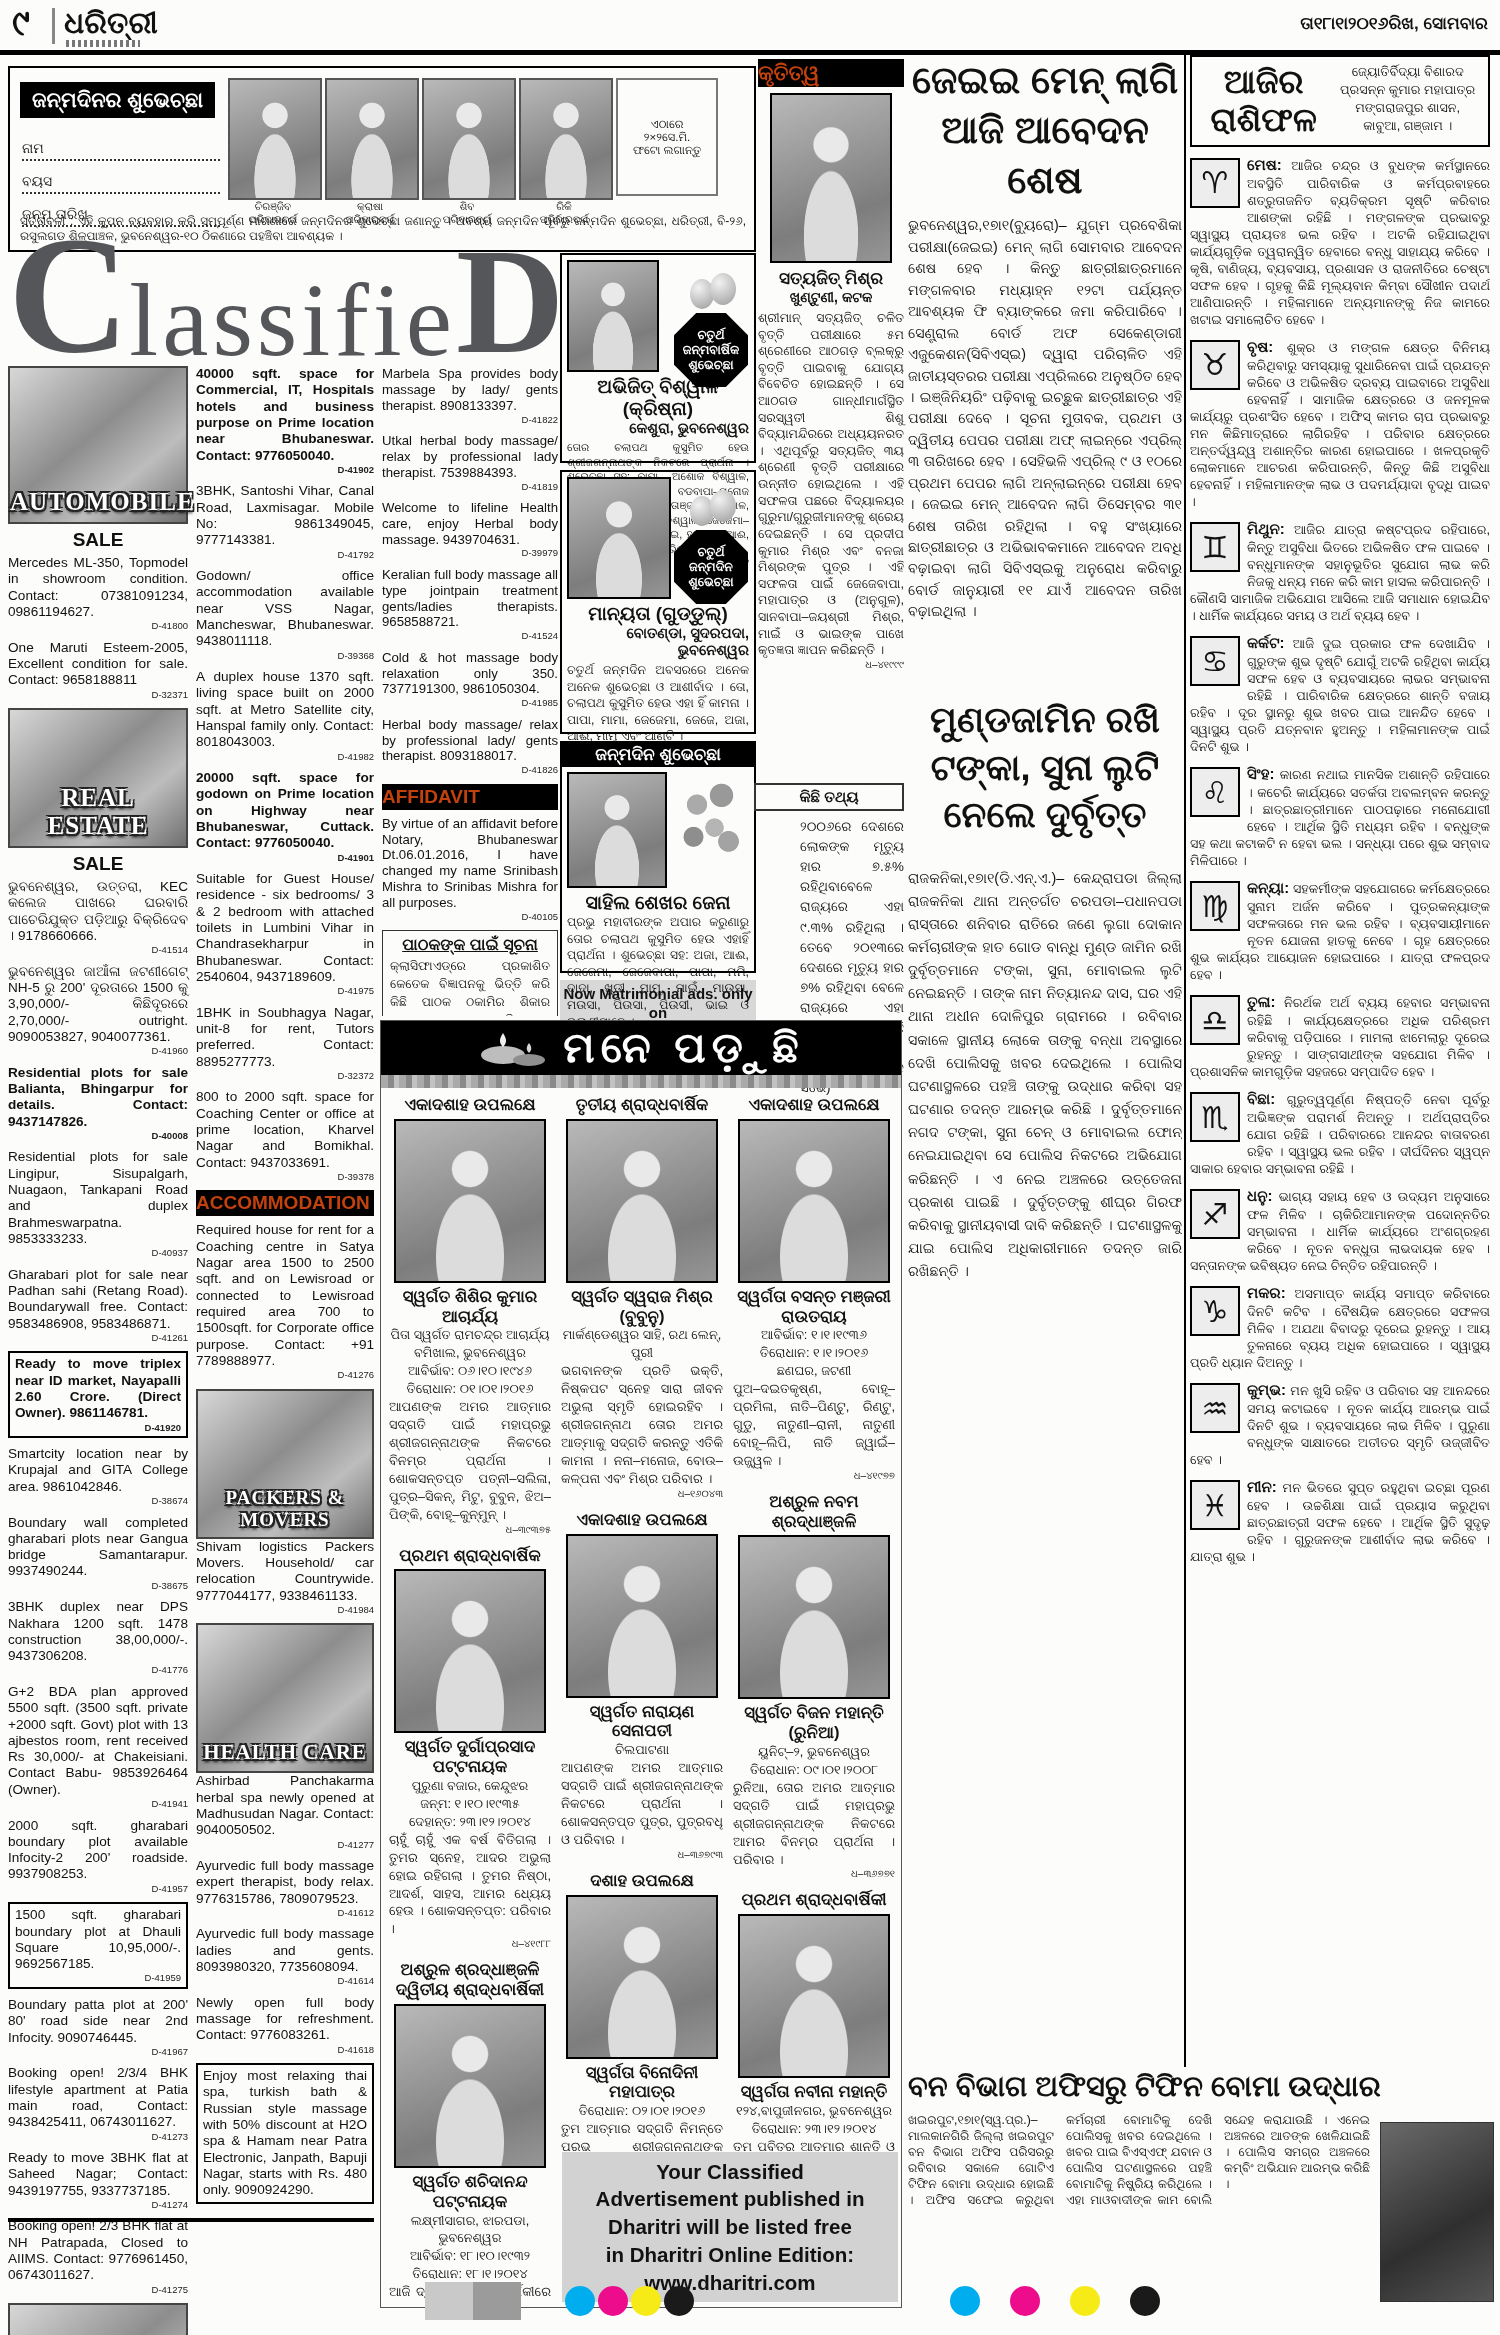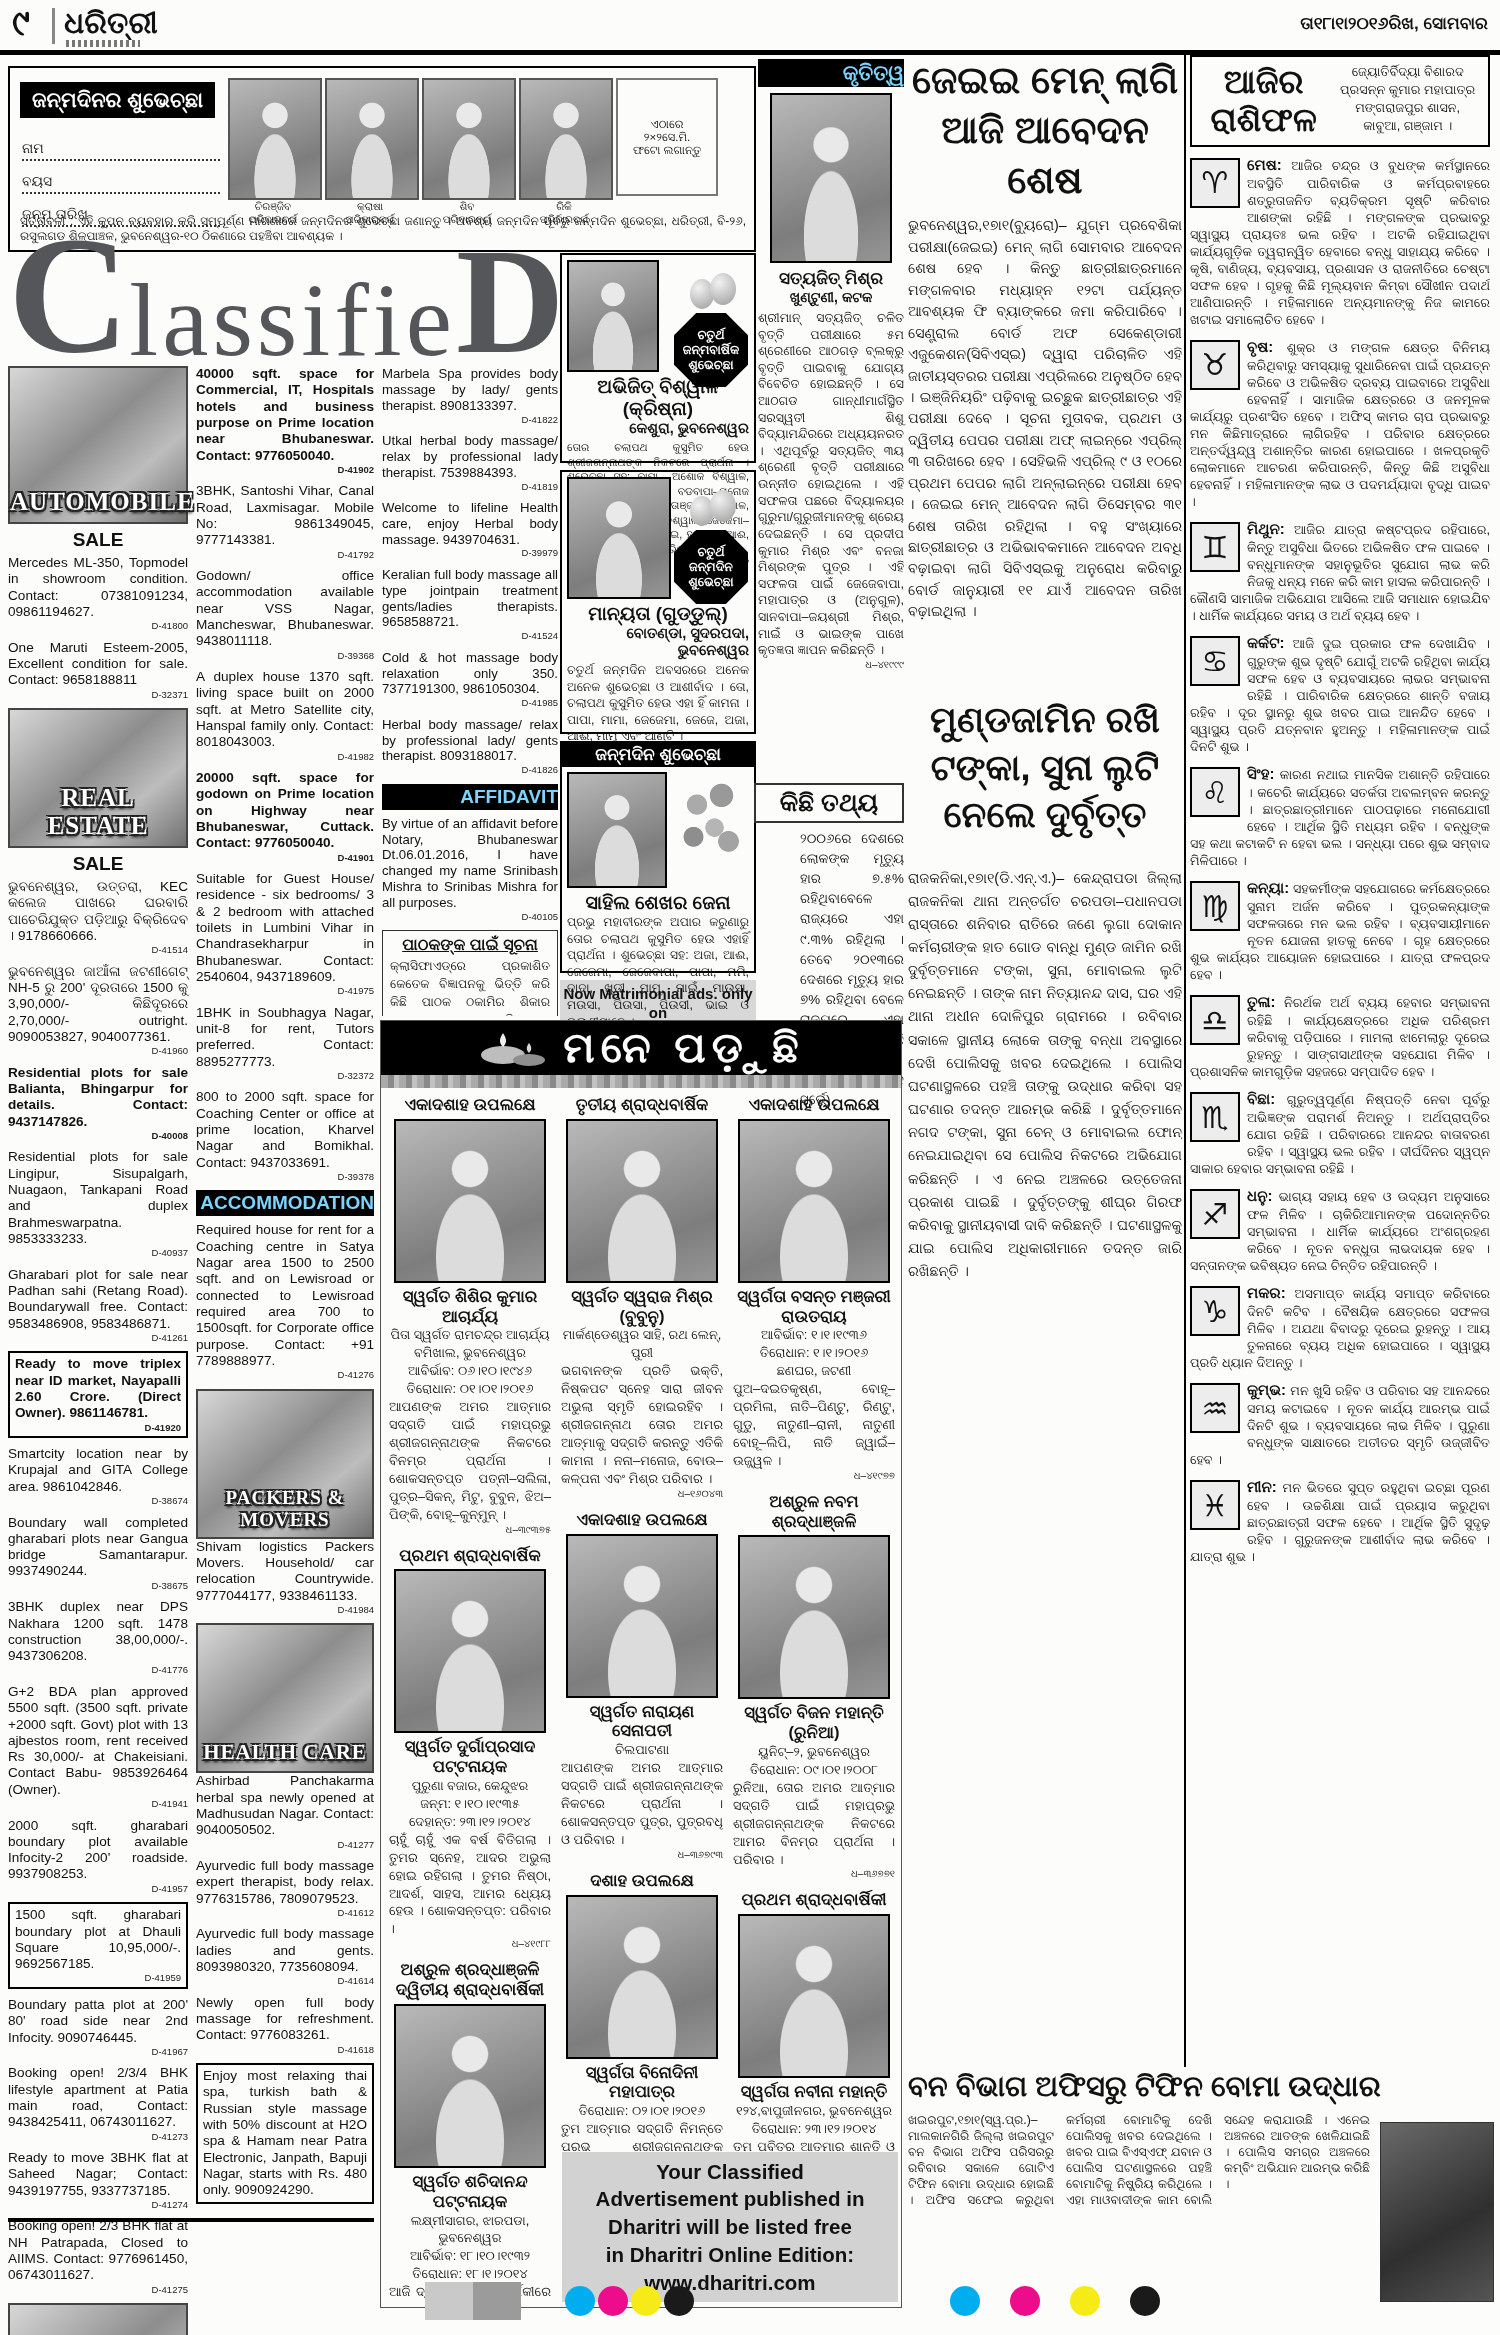--- a/index.html
+++ b/index.html
@@ -36,21 +36,21 @@
   #masthead .mid{font-size:104px;letter-spacing:4px;}
   #masthead .bigD{font-size:150px;font-weight:bold;}
   
   .col{position:absolute;}
   .banner{position:relative;width:100%;border:2px solid #444;box-sizing:border-box;
           background:linear-gradient(140deg,#d8d8d8 0%,#8d8d8d 45%,#bdbdbd 70%,#6f6f6f 100%);}
   .banner .lbl{position:absolute;left:0;right:0;bottom:6px;text-align:center;color:#fff;font-weight:bold;
        font-family:"Liberation Serif",serif;font-size:25px;letter-spacing:1px;
        text-shadow:-2px -2px 0 #222,2px -2px 0 #222,-2px 2px 0 #222,2px 2px 0 #222,0 3px 3px #000;}
   .heading{text-align:center;font-weight:bold;font-size:19px;margin:5px 0 4px;}
-  .sechead{background:#000;color:#7dd3fc;text-align:right;font-weight:bold;font-size:19px;padding:2px 0;margin:4px 0 6px;}
+  .sechead{background:#000;color:#c2410c;text-align:left;font-weight:bold;font-size:19px;padding:2px 0;margin:4px 0 6px;}
   .ad{font-size:13.6px;line-height:1.2;text-align:justify;margin-bottom:8px;}
   .ad .dnum{display:block;text-align:right;font-size:9.5px;line-height:1.1;margin-top:1px;color:#222;}
   .ad.bx{border:2px solid #000;padding:3px 5px;}
   .notice{border:1.5px solid #333;padding:5px 7px;margin-top:4px;}
   .notice .ntitle{text-align:center;font-weight:bold;font-size:16px;text-decoration:underline;margin-bottom:4px;}
   .notice .ntext{font-size:12.3px;line-height:1.45;text-align:justify;}
   
   .bcard{border:2px solid #000;margin-bottom:7px;padding:5px;position:relative;}
   .bcard .hdr{background:#000;color:#fff;text-align:center;font-weight:bold;font-size:17px;padding:2px 0;margin:-5px -5px 5px;}
   .bcard .bph{width:88px;height:108px;border:2px solid #000;float:left;}
@@ -69,21 +69,21 @@
                 radial-gradient(circle at 55% 55%,#b5b5b5 0 14%,transparent 15%),
                 radial-gradient(circle at 25% 65%,#8e8e8e 0 12%,transparent 13%),
                 radial-gradient(circle at 75% 70%,#a3a3a3 0 12%,transparent 13%);}
   #matribox{background:#d8d8d8;text-align:center;font-weight:bold;font-size:15px;line-height:1.25;padding:5px 2px;}
   
   #krut .kph{width:118px;height:166px;border:2px solid #000;margin:6px auto;}
   #krut .kname{text-align:center;font-weight:bold;font-size:17px;}
   #krut .kplace{text-align:center;font-weight:bold;font-size:14px;margin-bottom:4px;}
   #krut .kbody{font-size:12.6px;line-height:1.32;text-align:justify;}
   
-  #kichhi .ktitle{border:2px solid #333;text-align:center;font-weight:bold;font-size:25px;padding:3px 0;margin-bottom:6px;}
+  #kichhi .ktitle{border:2px solid #333;text-align:center;font-weight:bold;font-size:15px;padding:3px 0;margin-bottom:6px;}
   #kichhi .kbody{font-size:13.4px;line-height:1.5;text-align:justify;padding-left:46px;}
   
   .headline{font-weight:bold;text-align:center;line-height:1.32;}
   .artbody{font-size:14.3px;line-height:1.5;text-align:justify;}
   #vrule1{left:1184px;top:55px;width:2px;height:2012px;background:#000;}
   
   #rashi .rhead{border:2px solid #000;display:flex;padding:6px 4px;margin-bottom:8px;}
   #rashi .rtitle{width:47%;font-size:33px;font-weight:bold;text-align:center;line-height:1.15;}
   #rashi .rastro{flex:1;font-size:12.8px;line-height:1.4;text-align:center;}
   .sign{margin-bottom:9px;overflow:hidden;}

